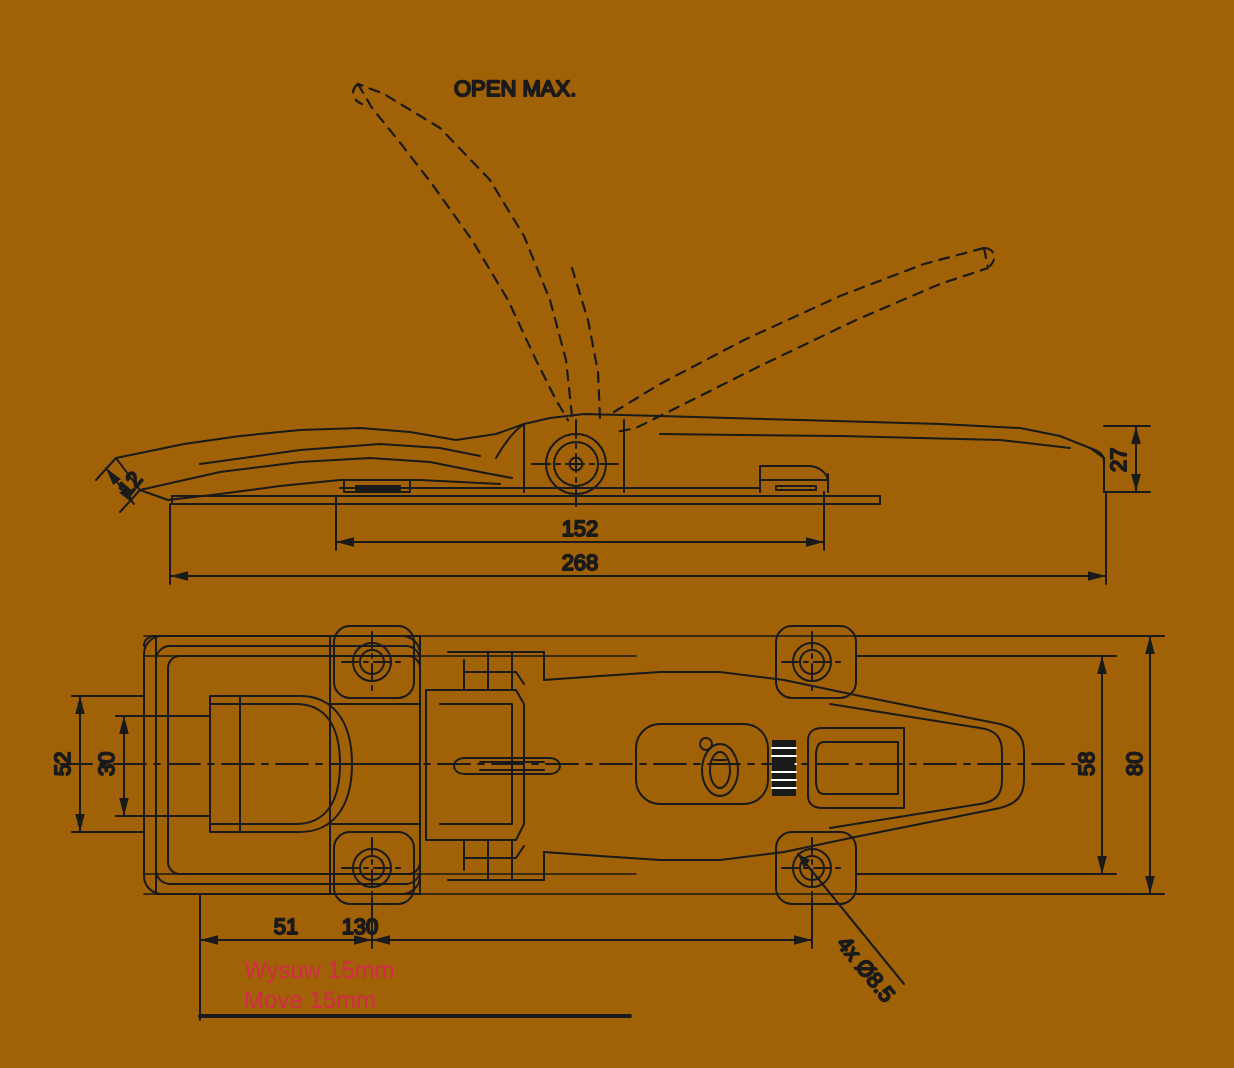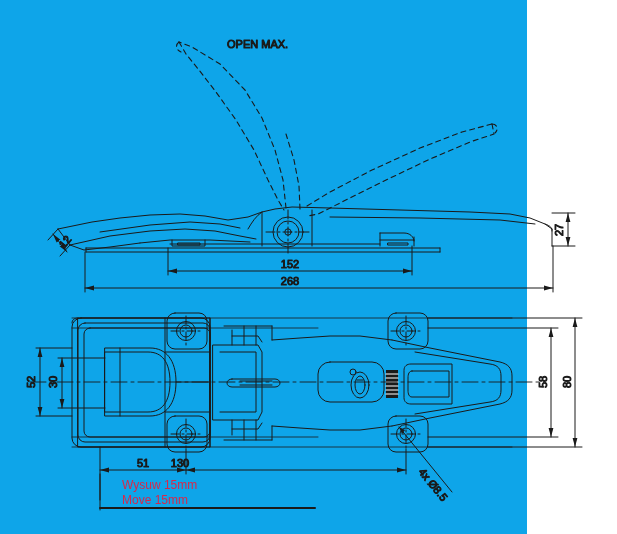--- a/index.html
+++ b/index.html
@@ -1,18 +1,18 @@
 <!DOCTYPE html>
 <html><head>
 <meta charset="utf-8">
 <style>
   html,body{margin:0;padding:0;background:#ffffff;}
   body{width:617px;height:534px;overflow:hidden;
        font-family:"Liberation Sans", sans-serif;color:#1a1a1a;}
-  #stage{position:relative;width:527px;height:534px;background:#0ea5e9;}
+  #stage{position:relative;width:617px;height:534px;background:#a16207;}
   svg.drw{position:absolute;left:0;top:0;width:617px;height:534px;}
   .txt{font-family:"Liberation Sans", sans-serif;fill:#1a1a1a;font-size:11px;}
   .txt-red{font-family:"Liberation Sans", sans-serif;fill:#d6294b;font-size:12px;}
 </style>
 </head>
 <body>
 
 <div id="stage">
 
   <svg class="drw" viewBox="0 0 617 534">

